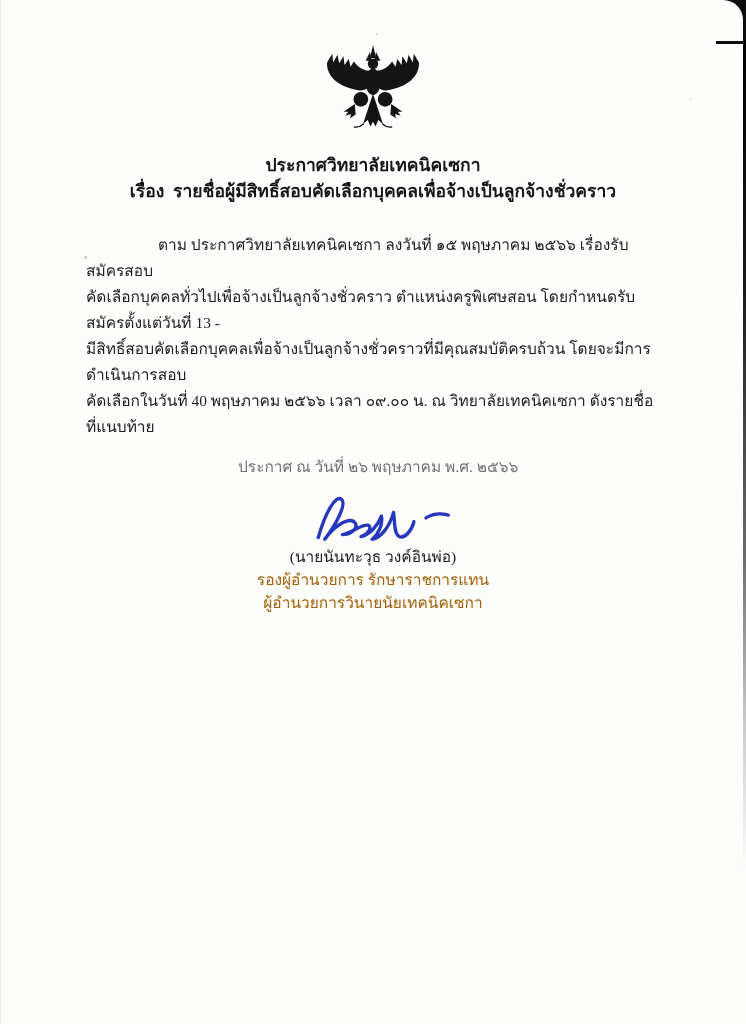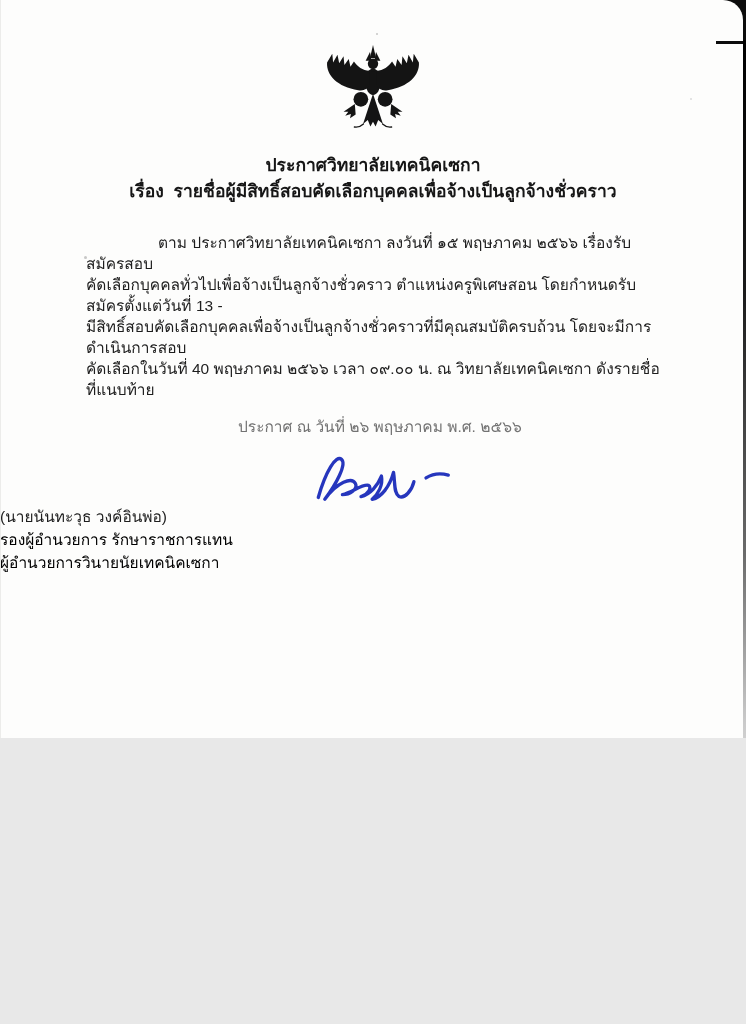--- a/index.html
+++ b/index.html
@@ -1,22 +1,22 @@
 <!DOCTYPE html>
 <html><head>
 <meta charset="utf-8">
 <style>
   html,body{margin:0;padding:0;background:#e8e8e8;}
   .page{
     position:relative;
-    width:746px;height:738px;
+    width:746px;height:1024px;
     margin:0 auto;
     background:#fdfdfc;
     overflow:hidden;
-    font-family:Liberation Sans, sans-serif;
+    font-family:Liberation Serif, serif;
     color:#1c1c1c;
   }
   
   .scan-corner{position:absolute;top:0;right:0;width:30px;height:44px;background:#0c0c0c;}
   .scan-corner::before{content:'';position:absolute;left:0;top:0;width:27px;height:41px;background:#fdfdfc;border-top-right-radius:20px;}
   .scan-edge{position:absolute;top:40px;right:0;width:3px;height:830px;
     background:linear-gradient(#000 0%,#1a1a1a 30%,#6b6b6b 62%,#c9c9c9 82%,rgba(201,201,201,0) 100%);}
   .scan-edge-left{position:absolute;top:0;left:0;width:1px;height:1024px;background:#ececea;}
   .speck{position:absolute;border-radius:50%;background:#9a9a9a;opacity:.55;}
   .speck.s1{left:84px;top:256px;width:3px;height:3px;}
@@ -25,30 +25,30 @@
 
   .emblem-wrap{padding-top:32px;text-align:center;}
   .emblem-wrap svg{display:inline-block;}
 
   .title{
     text-align:center;font-weight:bold;font-size:17.5px;line-height:26px;
     color:#161616;white-space:pre-wrap;
   }
   .title.first{margin-top:4px;}
 
-  .body-par{margin:28px 84px 0 86px;font-size:15.5px;line-height:21px;color:#1e1e1e;}
+  .body-par{margin:28px 84px 0 86px;font-size:15.5px;line-height:26px;color:#1e1e1e;}
   .body-par .line{white-space:pre-wrap;}
   .body-par .line.indent{text-indent:72px;}
 
   .date-line{margin:14px 0 0 238px;font-size:15.5px;color:#737373;white-space:pre-wrap;}
 
-  .sig-block{margin-top:12px;text-align:left;}
+  .sig-block{margin-top:12px;text-align:center;}
   .sig-img{display:block;margin:0 auto;transform:translateX(14px);}
   .sig-name{font-size:15.5px;line-height:23px;color:#1e1e1e;margin-top:2px;}
-  .sig-pos{font-size:15.5px;line-height:23px;color:#000000;}
+  .sig-pos{font-size:15.5px;line-height:23px;color:#a16207;}
 </style>
 </head>
 <body>
 
 <div class="page">
 
   <div class="scan-corner"></div>
   <div class="scan-edge"></div>
   <div class="scan-edge-left"></div>
   <div class="speck s1"></div>

